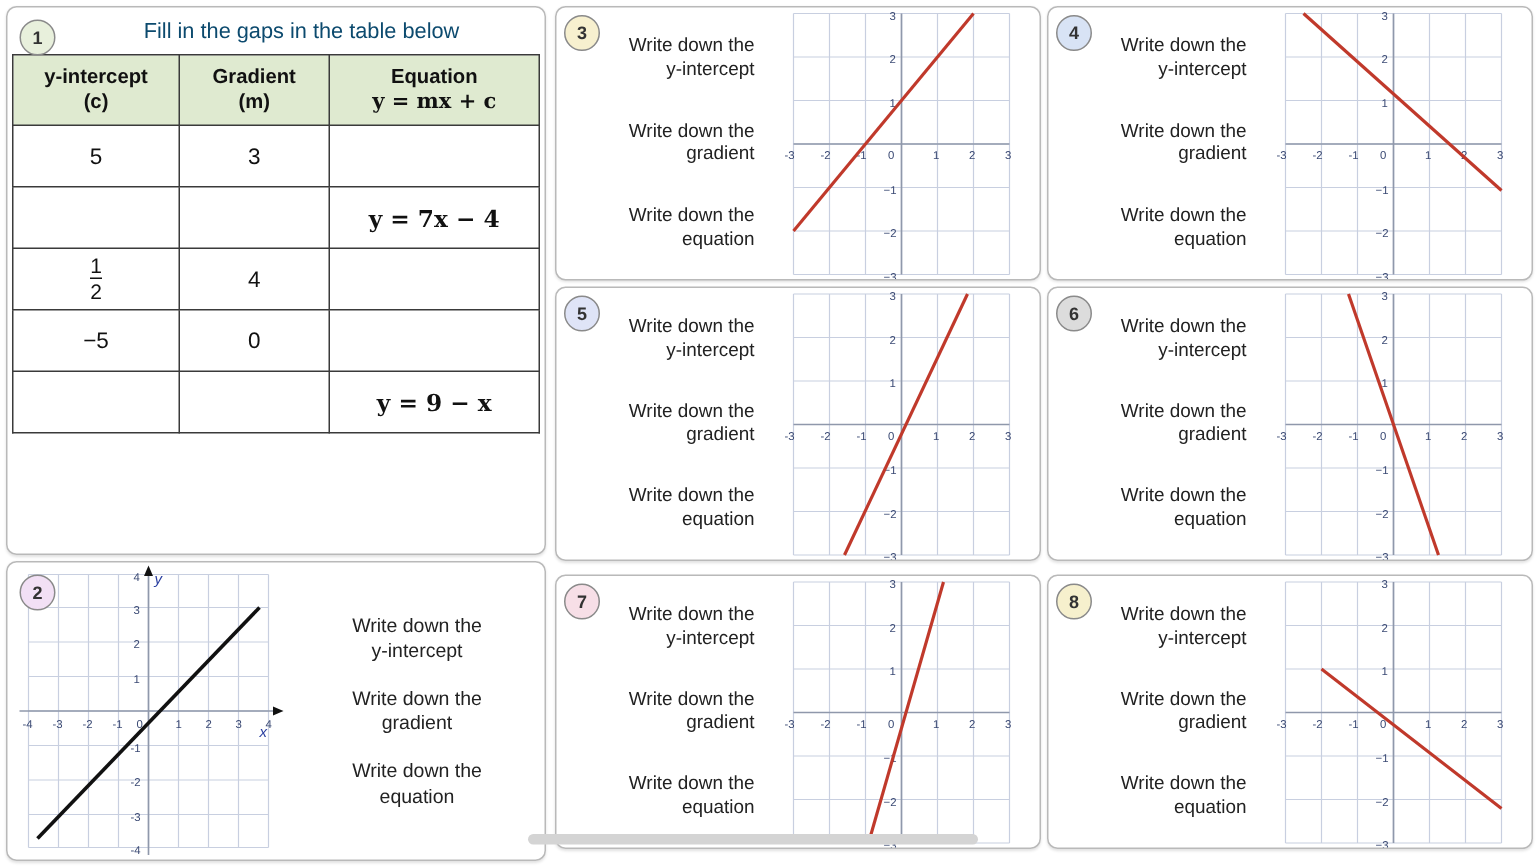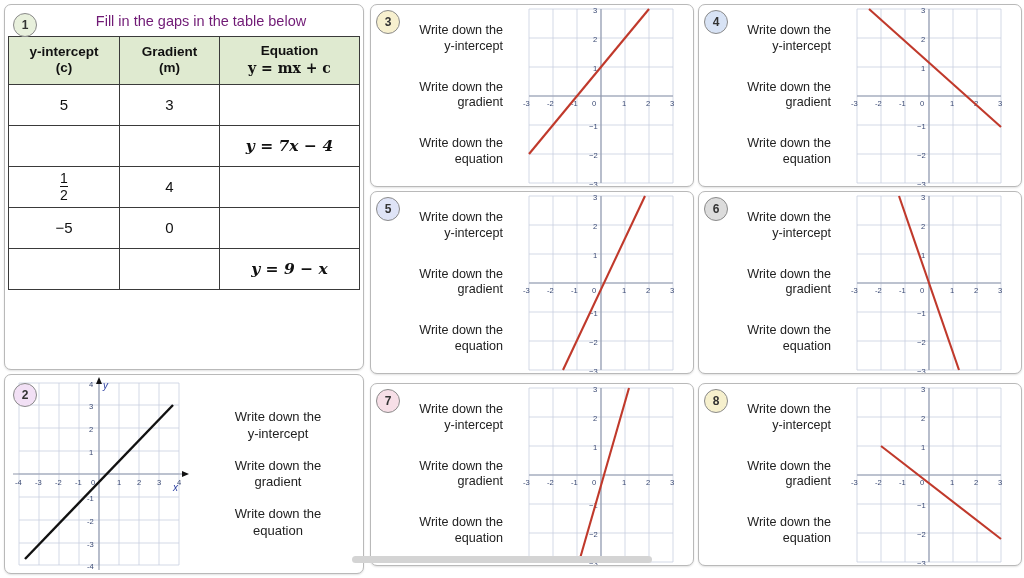--- a/index.html
+++ b/index.html
@@ -36,21 +36,21 @@
     font-size: 12px; font-weight: bold; color: #333;
     background: #eeeeee;
     z-index: 5;
   }
 
   
   #q1 { left: 4px; top: 4px; width: 360px; height: 366px; }
   .q1-title {
     text-align: center;
     font-size: 14.5px;
-    color: #701a75;
+    color: #0c4a6e;
     padding: 8px 0 7px 34px;
   }
   table.gaps {
     border-collapse: collapse;
     width: 352px;
     margin: 0 3px;
     table-layout: fixed;
   }
   table.gaps th, table.gaps td {
     border: 1px solid #3a3a3a;
@@ -71,21 +71,20 @@
     font-weight: bold;
     font-size: 14px;
   }
   table.gaps td {
     height: 41px;
     font-size: 15px;
     color: #111;
   }
   table.gaps td.eqcell {
     font-family: "DejaVu Serif", serif;
-    font-style: italic;
     font-weight: bold;
     font-size: 15.5px;
   }
   .frac {
     display: inline-block;
     text-align: center;
     font-size: 14px;
     line-height: 1.05;
   }
   .frac .num { display: block; }

